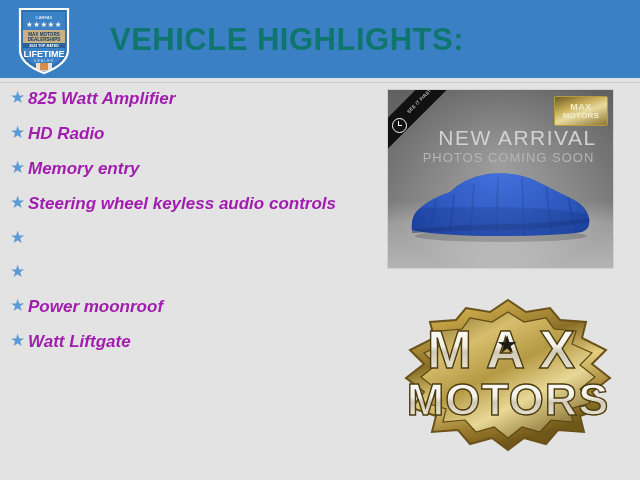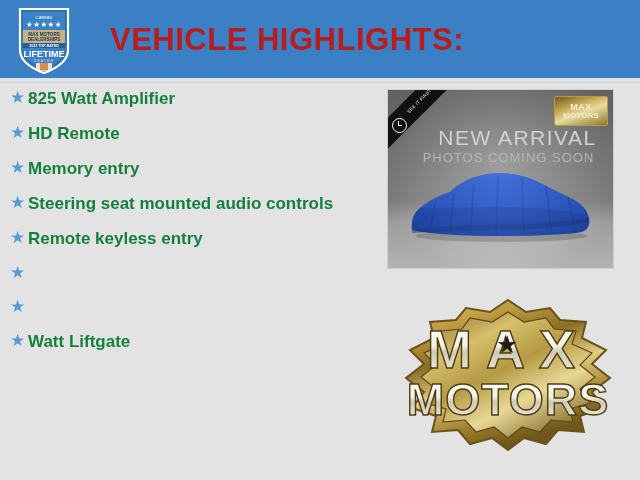--- a/index.html
+++ b/index.html
@@ -13,21 +13,21 @@
   .header{
     position:absolute;left:0;top:0;width:640px;height:78px;
     background:#3b80c4;
   }
   .header-strip{
     position:absolute;left:0;top:78px;width:640px;height:4px;
     background:#dfe3e6;border-bottom:1px solid #c9ced2;
   }
   .header-title{
     position:absolute;left:110px;top:22px;
-    font-size:31px;font-weight:bold;color:#b91c1c;
+    font-size:31px;font-weight:bold;color:#0f766e;
     letter-spacing:0.5px;
     font-family:"Liberation Sans",sans-serif;
     white-space:nowrap;
   }
   
   .badge{
     position:absolute;left:16px;top:6px;width:56px;height:70px;
   }
   .badge svg{display:block;}
   .badge-txt{font-family:"Liberation Sans",sans-serif;fill:#ffffff;}
@@ -39,23 +39,24 @@
     display:flex;align-items:flex-start;
     margin:0 0 14px 0;
     padding-left:10px;
   }
   .bullet-star{
     color:#5b9bd5;font-size:17px;line-height:20px;
     width:18px;flex:0 0 18px;
     font-family:"Liberation Sans",sans-serif;
   }
   .bullet-label{
-    color:#15803d;font-weight:bold;font-size:17px;line-height:21px;
+    color:#a21caf;font-weight:bold;font-size:17px;line-height:21px;
     max-width:330px;
     font-family:"Liberation Sans",sans-serif;
+    font-style:italic;
   }
   
   .photo{
     position:absolute;left:388px;top:90px;width:225px;height:178px;
     background:#8e8e8e;
     overflow:hidden;
     box-shadow:0 0 0 1px #cfcfcf;
   }
   .photo-bg{
     position:absolute;inset:0;
@@ -149,44 +150,44 @@
 
 <div class="bullets">
 
   <div class="bullet">
     <span class="bullet-star">★</span>
     <span class="bullet-label">825 Watt Amplifier</span>
   </div>
 
   <div class="bullet">
     <span class="bullet-star">★</span>
-    <span class="bullet-label">HD Remote</span>
+    <span class="bullet-label">HD Radio</span>
   </div>
 
   <div class="bullet">
     <span class="bullet-star">★</span>
     <span class="bullet-label">Memory entry</span>
   </div>
 
   <div class="bullet">
     <span class="bullet-star">★</span>
-    <span class="bullet-label">Steering seat mounted audio controls</span>
-  </div>
-
-  <div class="bullet">
-    <span class="bullet-star">★</span>
-    <span class="bullet-label">Remote keyless entry</span>
-  </div>
-
-  <div class="bullet">
-    <span class="bullet-star">★</span>
-  </div>
-
-  <div class="bullet">
-    <span class="bullet-star">★</span>
+    <span class="bullet-label">Steering wheel keyless audio controls</span>
+  </div>
+
+  <div class="bullet">
+    <span class="bullet-star">★</span>
+  </div>
+
+  <div class="bullet">
+    <span class="bullet-star">★</span>
+  </div>
+
+  <div class="bullet">
+    <span class="bullet-star">★</span>
+    <span class="bullet-label">Power moonroof</span>
   </div>
 
   <div class="bullet">
     <span class="bullet-star">★</span>
     <span class="bullet-label">Watt Liftgate</span>
   </div>
 
 </div>
 
 <div class="photo">

